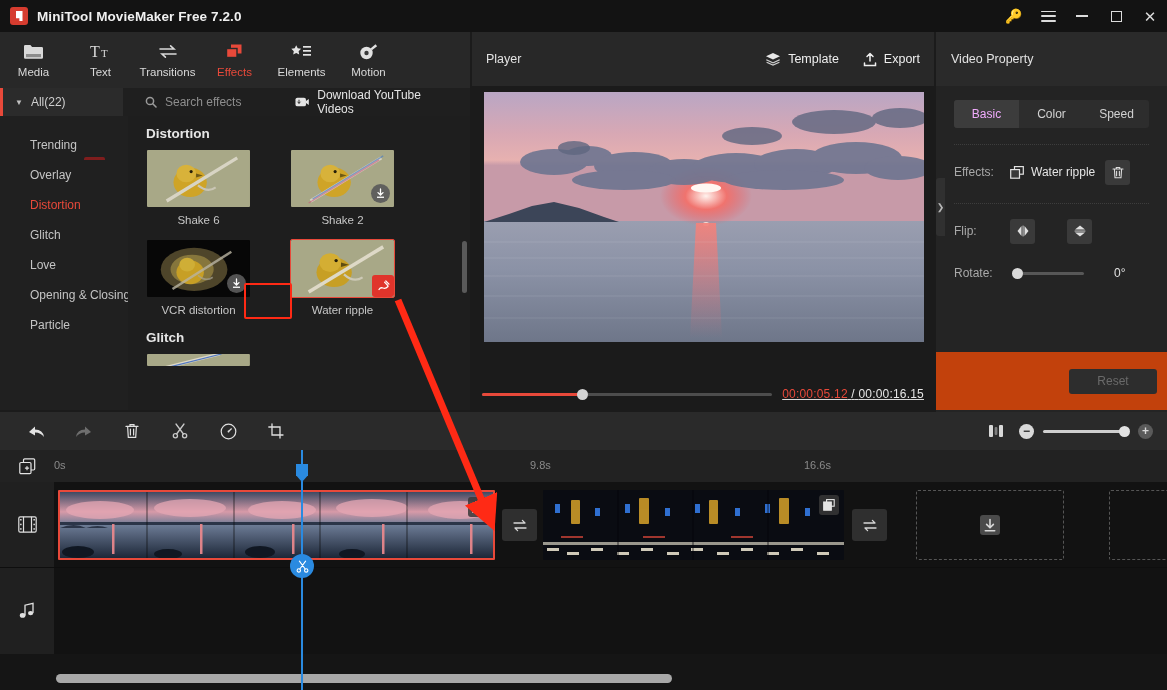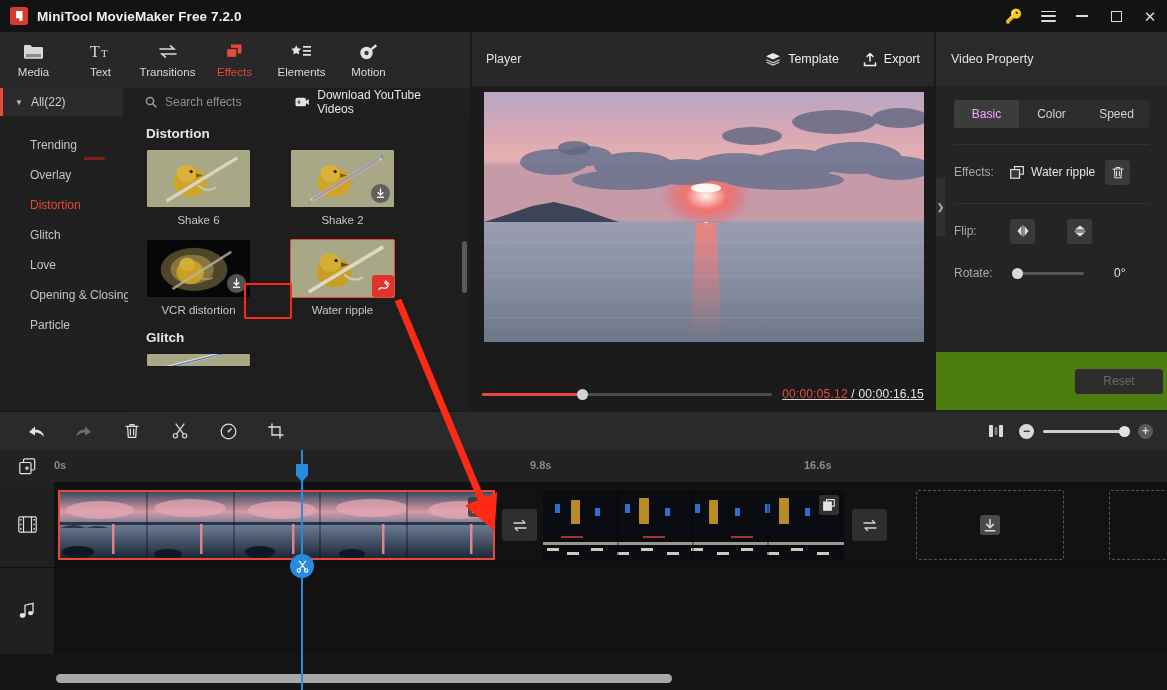--- a/index.html
+++ b/index.html
@@ -115,38 +115,38 @@
   .eff-chip{ display:flex;align-items:center;gap:7px;color:#e4e4e4;font-size:12px; }
   .sq-btn{ width:25px;height:25px;background:#3a3a3a;border-radius:3px;display:flex;align-items:center;justify-content:center;cursor:pointer;}
   #del-eff{ margin-left:10px; }
   #flip-h{ margin-left:0; } #flip-v{ margin-left:32px; }
   #rot-track{ position:relative;width:70px;height:3px;background:#575757;border-radius:2px;margin-left:4px;cursor:pointer;}
   #rot-knob{ position:absolute;left:-2px;top:-4px;width:11px;height:11px;border-radius:50%;background:#d9d9d9;}
   #rot-val{ margin-left:30px;color:#e0e0e0;font-size:12px;}
   #panel-collapse{ position:absolute;left:936px;top:178px;width:9px;height:58px;background:#303030;
                    border-radius:3px 0 0 3px;display:flex;align-items:center;justify-content:center;
                    color:#b7b7b7;font-size:9px;cursor:pointer;z-index:5;}
-  #reset-area{ position:absolute;left:936px;top:352px;width:231px;height:58px;background:#4d7c0f;
-               display:flex;align-items:center;justify-content:flex-end;padding-right:4px;}
+  #reset-area{ position:absolute;left:936px;top:352px;width:231px;height:58px;background:#c2410c;
+               display:flex;align-items:center;justify-content:flex-end;padding-right:10px;}
   #reset-btn{ width:88px;height:25px;background:#2d2d2d;border-radius:3px;display:flex;align-items:center;
               justify-content:center;font-size:12px;color:#6a6a6a;cursor:pointer;}
 
   
   #tl-toolbar{ position:absolute;left:0;top:412px;width:1167px;height:38px;background:#2a2a2a;display:flex;align-items:center;}
   .tl-ico{ width:28px;height:28px;margin-left:20px;display:flex;align-items:center;justify-content:center;cursor:pointer;}
   .tl-ico:first-child{ margin-left:22px; }
   .tl-right{ margin-left:auto;display:flex;align-items:center;padding-right:14px;gap:9px;}
   #zoom-track{ position:relative;width:86px;height:3px;background:#cfcfcf;border-radius:2px;cursor:pointer;}
   #zoom-knob{ position:absolute;right:-1px;top:-4px;width:11px;height:11px;border-radius:50%;background:#e2e2e2;}
   .circ-btn{ width:15px;height:15px;border-radius:50%;background:#d9d9d9;color:#2a2a2a;display:flex;
              align-items:center;justify-content:center;font-size:12px;line-height:1;cursor:pointer;font-weight:bold;}
   .circ-btn.dim{ background:#5a5a5a;color:#d9d9d9; }
 
   
-  #tl-area{ position:absolute;left:0;top:450px;width:1167px;height:240px;background:#161616;font-weight:bold; }
+  #tl-area{ position:absolute;left:0;top:450px;width:1167px;height:240px;background:#161616; }
   #ruler{ position:absolute;left:0;top:0;width:1167px;height:32px;background:#222;}
   #track-add{ position:absolute;left:0;top:0;width:54px;height:32px;display:flex;align-items:center;justify-content:center;
               background:#222;cursor:pointer;z-index:3;}
   .tick-label{ position:absolute;top:9px;font-size:11px;color:#8a8a8a; }
   #tl-tracks{ position:absolute;left:0;top:32px;width:1167px;height:208px;background:#151515;}
   .track-head{ position:absolute;left:0;width:54px;background:#202020;display:flex;align-items:center;justify-content:center;}
   #video-head{ top:0;height:86px;border-bottom:1px solid #0e0e0e;}
   #audio-head{ top:86px;height:86px;}
   #video-track{ position:absolute;left:54px;top:0;width:1113px;height:86px;background:#121212;border-bottom:1px solid #0e0e0e;}
   #audio-track{ position:absolute;left:54px;top:86px;width:1113px;height:86px;background:#121212;}

